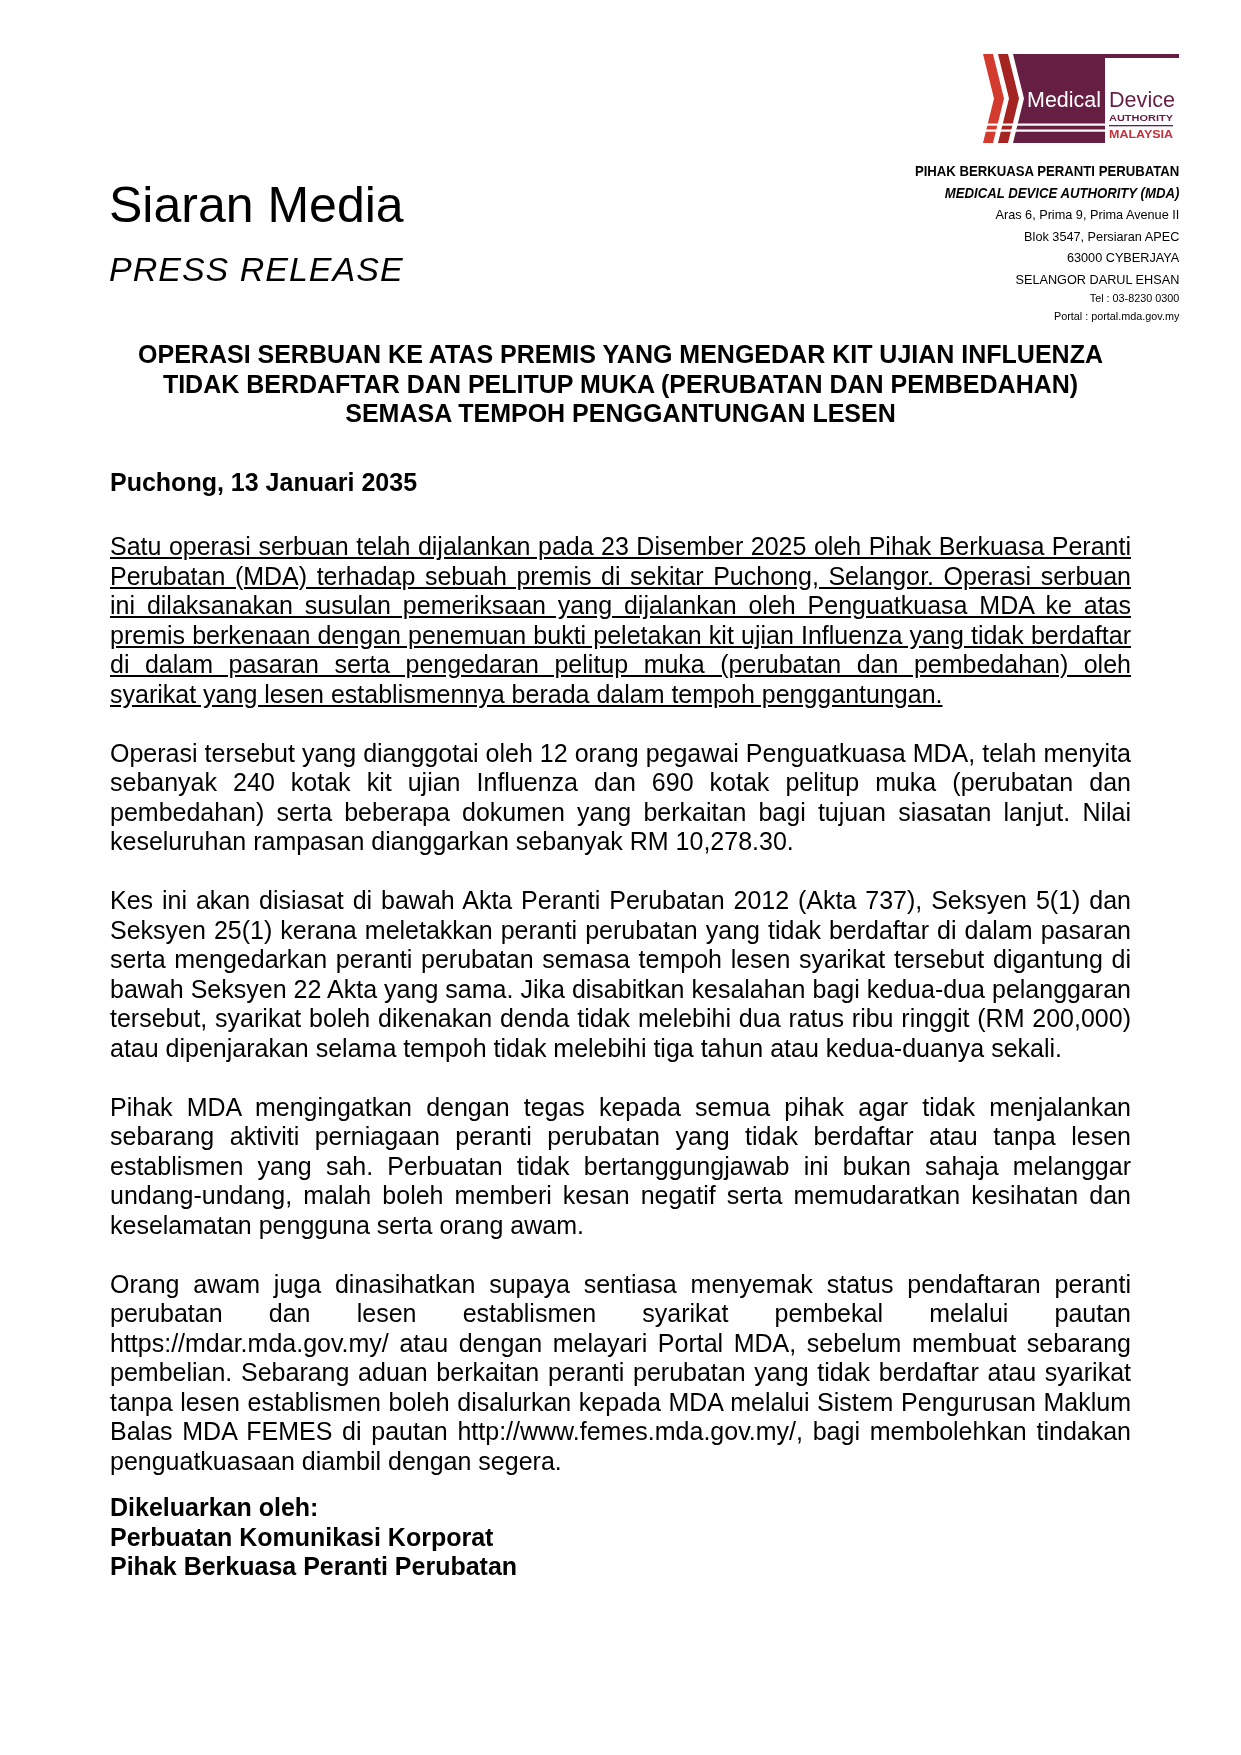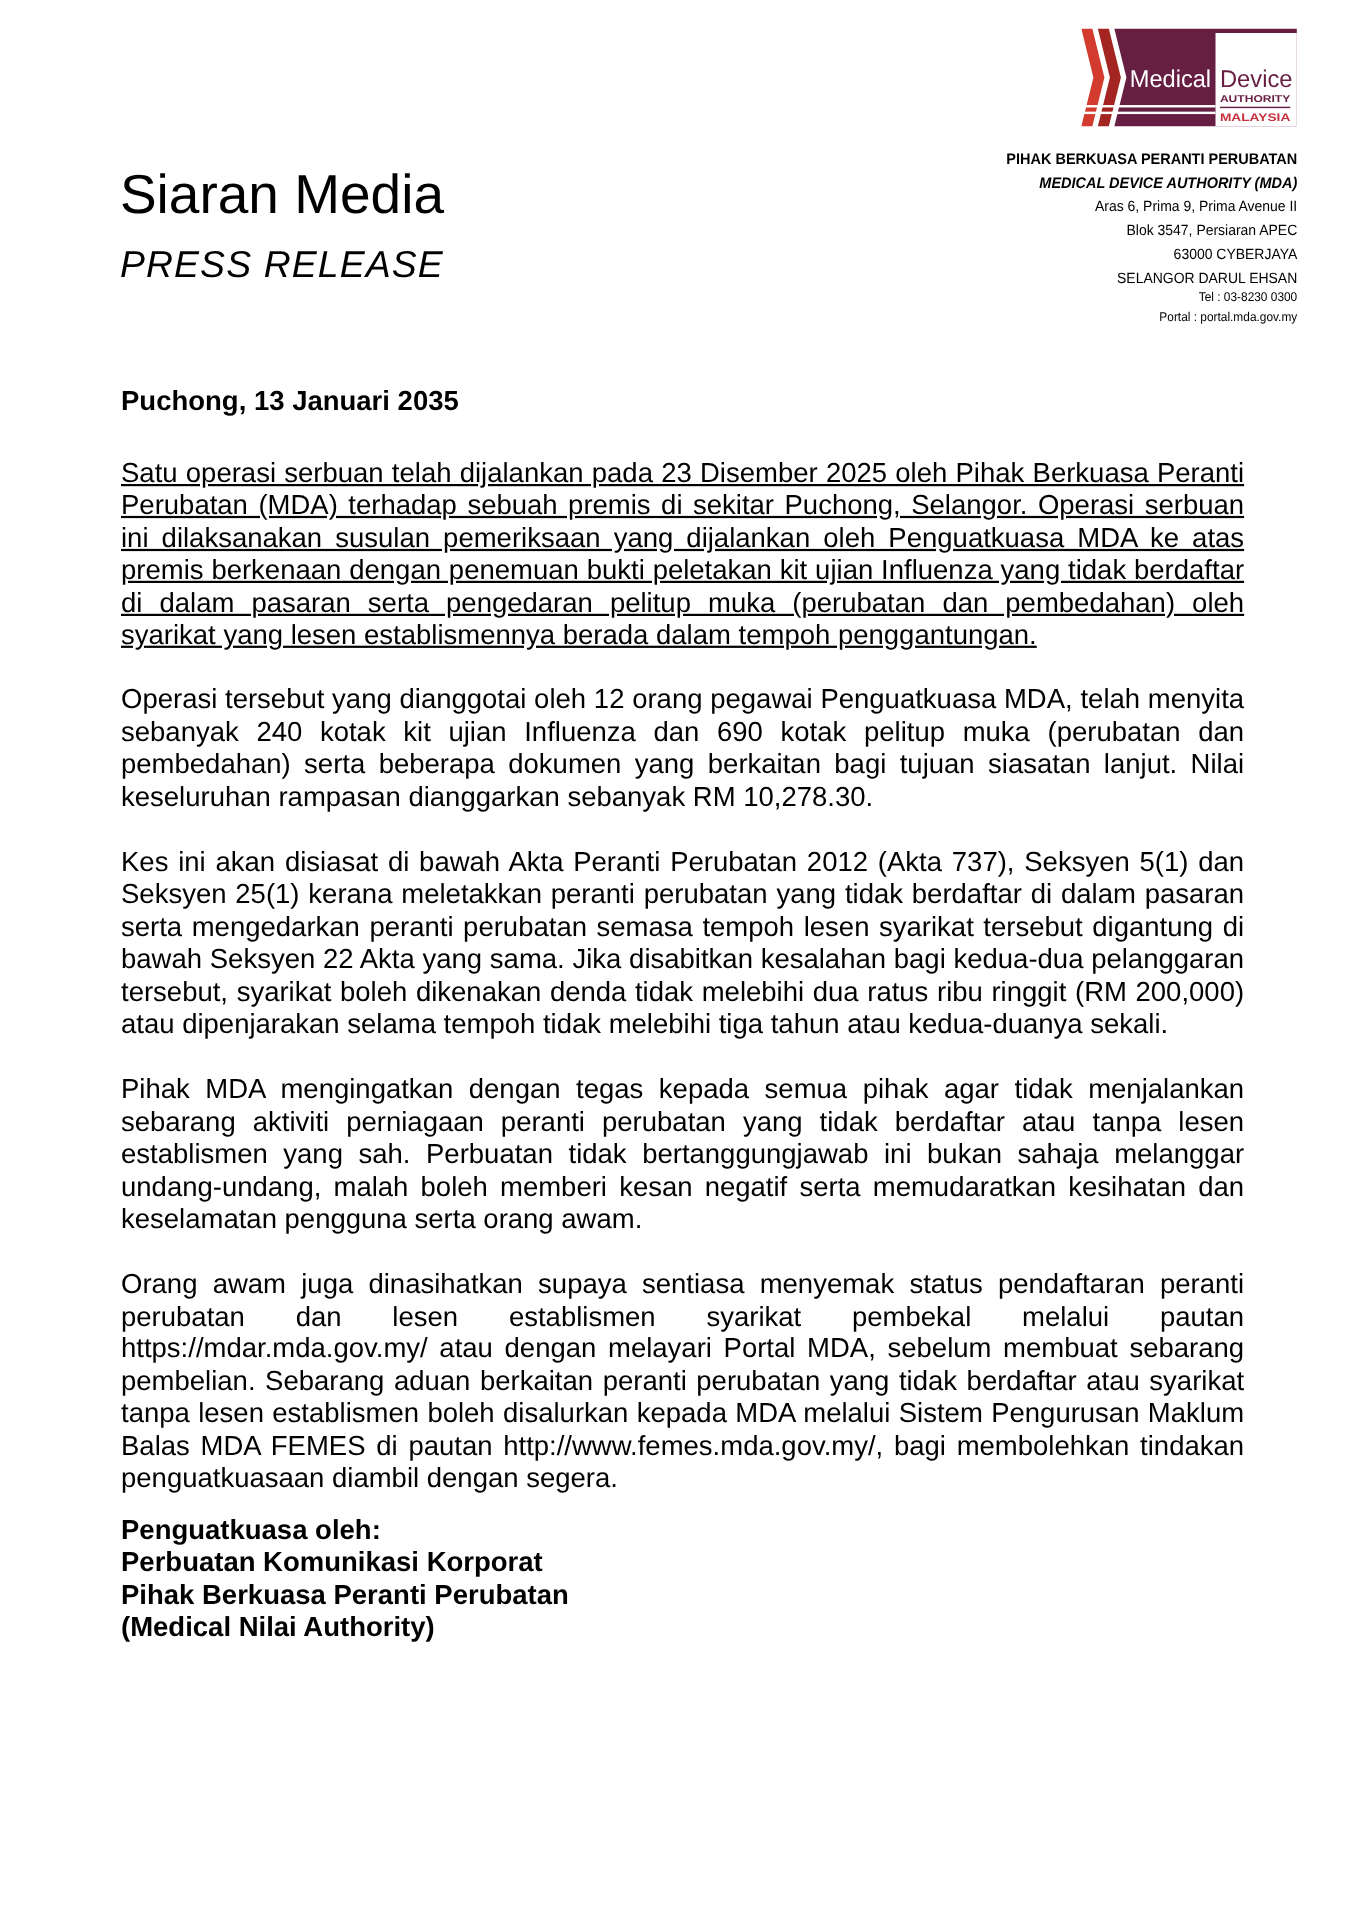--- a/index.html
+++ b/index.html
@@ -3,20 +3,21 @@
 <meta charset="utf-8">
 <style>
   html,body { margin:0; padding:0; background:#ffffff; }
   .page {
     position:relative;
     width:1241px; height:1547px;
     background:#ffffff;
     font-family:"Liberation Sans", sans-serif;
     color:#000;
     overflow:hidden;
+    margin-top:28px;
   }
 
   
   .letterhead { position:absolute; top:26px; right:62px; text-align:right; }
   .letterhead .logo-wrap { margin-bottom:13px; }
   .lh-line { transform:scaleX(0.94); transform-origin:right center; white-space:nowrap; }
   .org-ms { font-size:14px; font-weight:bold; line-height:22px; }
   .org-en { font-size:14px; font-weight:bold; font-style:italic; line-height:22px; }
   .addr   { font-size:13.5px; line-height:21.5px; }
   .contact{ font-size:11.5px; line-height:17.5px; }
@@ -71,30 +72,31 @@
     <div class="lh-line contact">Tel : 03-8230 0300</div>
     <div class="lh-line contact">Portal : portal.mda.gov.my</div>
   </div>
 
   <div class="brand">
     <div class="brand-ms">Siaran Media</div>
     <div class="brand-en">PRESS RELEASE</div>
   </div>
 
   <div class="content">
+    <p class="headline">OPERASI SERBUAN KE ATAS PREMIS YANG MENGEDAR KIT UJIAN INFLUENZA TIDAK BERDAFTAR DAN PELITUP MUKA (PERUBATAN DAN PEMBEDAHAN) SEMASA TEMPOH PENGGANTUNGAN LESEN</p>
     <div class="dateline">Puchong, 13 Januari 2035</div>
 
     <p class="para first">Satu operasi serbuan telah dijalankan pada 23 Disember 2025 oleh Pihak Berkuasa Peranti Perubatan (MDA) terhadap sebuah premis di sekitar Puchong, Selangor. Operasi serbuan ini dilaksanakan susulan pemeriksaan yang dijalankan oleh Penguatkuasa MDA ke atas premis berkenaan dengan penemuan bukti peletakan kit ujian Influenza yang tidak berdaftar di dalam pasaran serta pengedaran pelitup muka (perubatan dan pembedahan) oleh syarikat yang lesen establismennya berada dalam tempoh penggantungan.</p>
     <p class="para">Operasi tersebut yang dianggotai oleh 12 orang pegawai Penguatkuasa MDA, telah menyita sebanyak 240 kotak kit ujian Influenza dan 690 kotak pelitup muka (perubatan dan pembedahan) serta beberapa dokumen yang berkaitan bagi tujuan siasatan lanjut. Nilai keseluruhan rampasan dianggarkan sebanyak RM 10,278.30.</p>
     <p class="para">Kes ini akan disiasat di bawah Akta Peranti Perubatan 2012 (Akta 737), Seksyen 5(1) dan Seksyen 25(1) kerana meletakkan peranti perubatan yang tidak berdaftar di dalam pasaran serta mengedarkan peranti perubatan semasa tempoh lesen syarikat tersebut digantung di bawah Seksyen 22 Akta yang sama. Jika disabitkan kesalahan bagi kedua-dua pelanggaran tersebut, syarikat boleh dikenakan denda tidak melebihi dua ratus ribu ringgit (RM 200,000) atau dipenjarakan selama tempoh tidak melebihi tiga tahun atau kedua-duanya sekali.</p>
     <p class="para">Pihak MDA mengingatkan dengan tegas kepada semua pihak agar tidak menjalankan sebarang aktiviti perniagaan peranti perubatan yang tidak berdaftar atau tanpa lesen establismen yang sah. Perbuatan tidak bertanggungjawab ini bukan sahaja melanggar undang-undang, malah boleh memberi kesan negatif serta memudaratkan kesihatan dan keselamatan pengguna serta orang awam.</p>
     <p class="para">Orang awam juga dinasihatkan supaya sentiasa menyemak status pendaftaran peranti perubatan dan lesen establismen syarikat pembekal melalui pautan https://mdar.mda.gov.my/ atau dengan melayari Portal MDA, sebelum membuat sebarang pembelian. Sebarang aduan berkaitan peranti perubatan yang tidak berdaftar atau syarikat tanpa lesen establismen boleh disalurkan kepada MDA melalui Sistem Pengurusan Maklum Balas MDA FEMES di pautan http://www.femes.mda.gov.my/, bagi membolehkan tindakan penguatkuasaan diambil dengan segera.</p>
 
     <div class="issued">
-      <div>Penguatkuasa oleh:</div>
+      <div>Dikeluarkan oleh:</div>
       <div>Perbuatan Komunikasi Korporat</div>
       <div>Pihak Berkuasa Peranti Perubatan</div>
       <div>(Medical Nilai Authority)</div>
     </div>
   </div>
 
   <div class="madani">
     <svg width="212" height="95" viewBox="0 0 212 95">
       <g stroke="#232e68" stroke-width="1.5">
         <polygon points="5,36 13,30 13,55 5,55" fill="#cb4455"></polygon>

